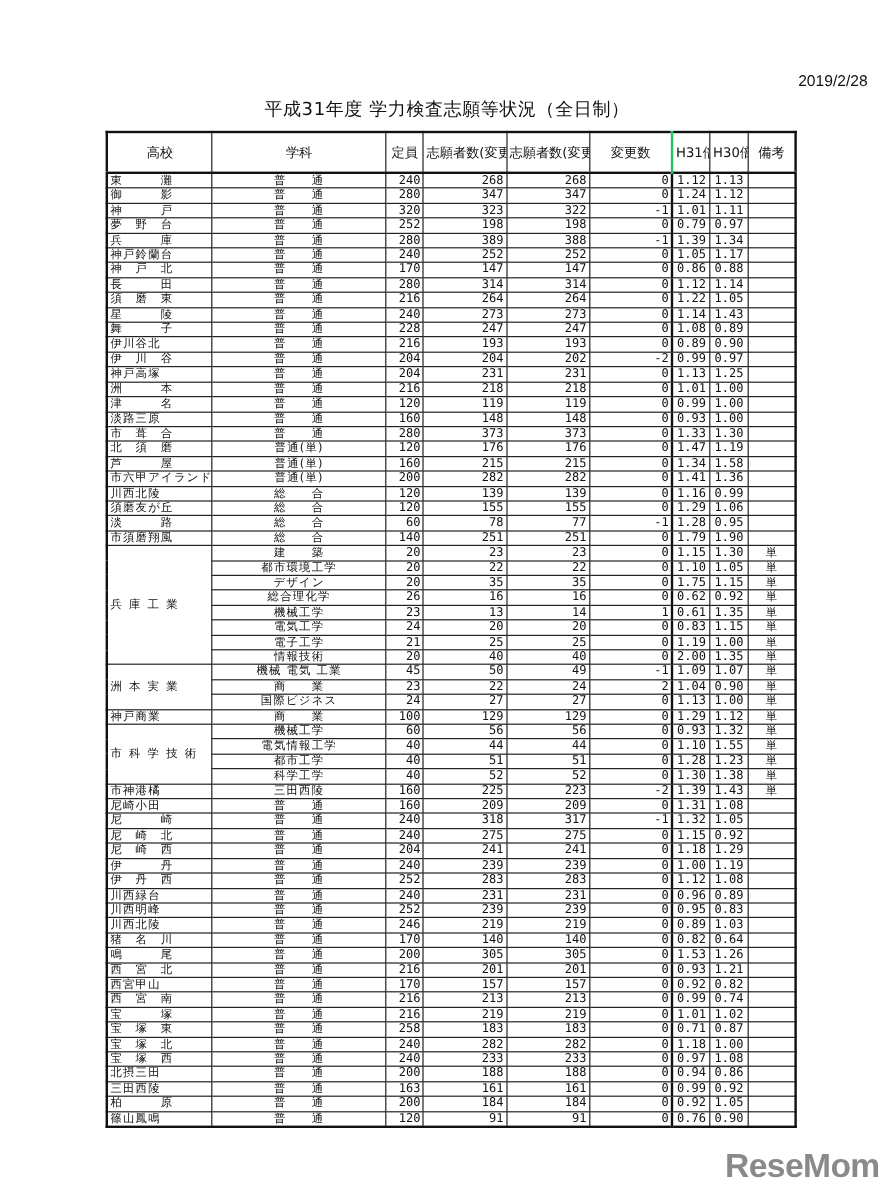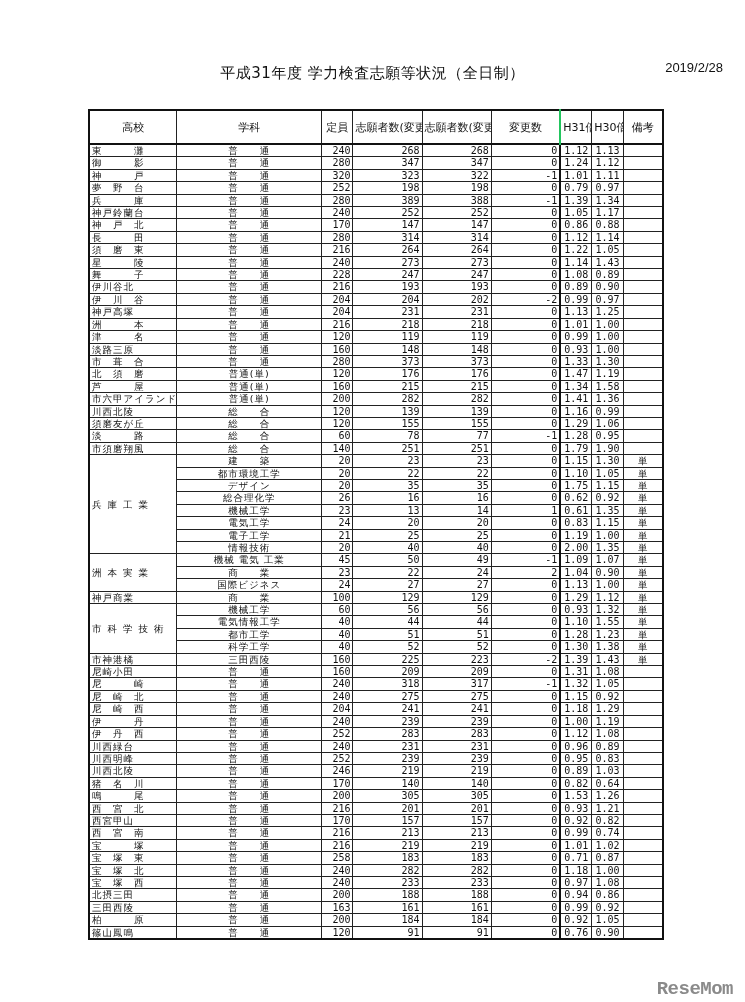--- a/index.html
+++ b/index.html
@@ -1,31 +1,31 @@
 <!DOCTYPE html>
 <html><head>
 <meta charset="utf-8">
 <style>
   html,body{margin:0;padding:0;background:#fff;}
   body{width:745px;height:1002px;position:relative;overflow:hidden;font-family:"DejaVu Sans",sans-serif;color:#111;}
   .date{position:absolute;right:22px;top:60px;font-size:13px;font-family:Liberation Sans, sans-serif;}
-  .title{position:absolute;left:0;width:745px;text-align:center;top:64px;font-size:15px;letter-spacing:0.5px;}
+  .title{position:absolute;left:0;width:745px;text-align:center;top:82px;font-size:15px;letter-spacing:0.5px;}
   table{position:absolute;left:88px;top:109px;border-collapse:collapse;table-layout:fixed;width:576px;}
   th,td{border:1px solid #222;padding:0 2px;font-size:10px;line-height:11.4px;height:11.4px;white-space:nowrap;overflow:hidden;font-family:"DejaVu Sans Mono",monospace;}
   th{height:32px;font-size:11px;font-weight:normal;line-height:13px;font-family:"DejaVu Sans",sans-serif;text-align:center;}
   thead tr{border-bottom:2px solid #111;}
   table{border:2px solid #111;}
   td.school{text-align:left;letter-spacing:1px;font-family:"DejaVu Sans",sans-serif;font-size:9.5px;margin-left:15px;}
   td.dept{text-align:center;font-family:"DejaVu Sans",sans-serif;font-size:9.5px;letter-spacing:1px;}
   td.num{text-align:right;}
   td.change{text-align:right;border-right:2px solid #111;}
   td.rate{text-align:center;}
   td.note{text-align:center;font-family:"DejaVu Sans",sans-serif;font-size:9.5px;}
   td.grp{vertical-align:middle;letter-spacing:6px;}
-  .logo{position:absolute;right:12px;bottom:2px;font-family:Liberation Mono, monospace;font-weight:bold;font-size:19px;color:#8a8a8a;letter-spacing:-0.5px;}
+  .logo{position:absolute;right:12px;bottom:14px;font-family:Liberation Sans, sans-serif;font-weight:bold;font-size:28px;color:#8a8a8a;letter-spacing:-0.5px;}
 </style>
 </head>
 <body>
 
 <div class="date">2019/2/28</div>
 <div class="title">平成31年度 学力検査志願等状況（全日制）</div>
 
 <table>
   <colgroup>
     <col style="width:84px">

